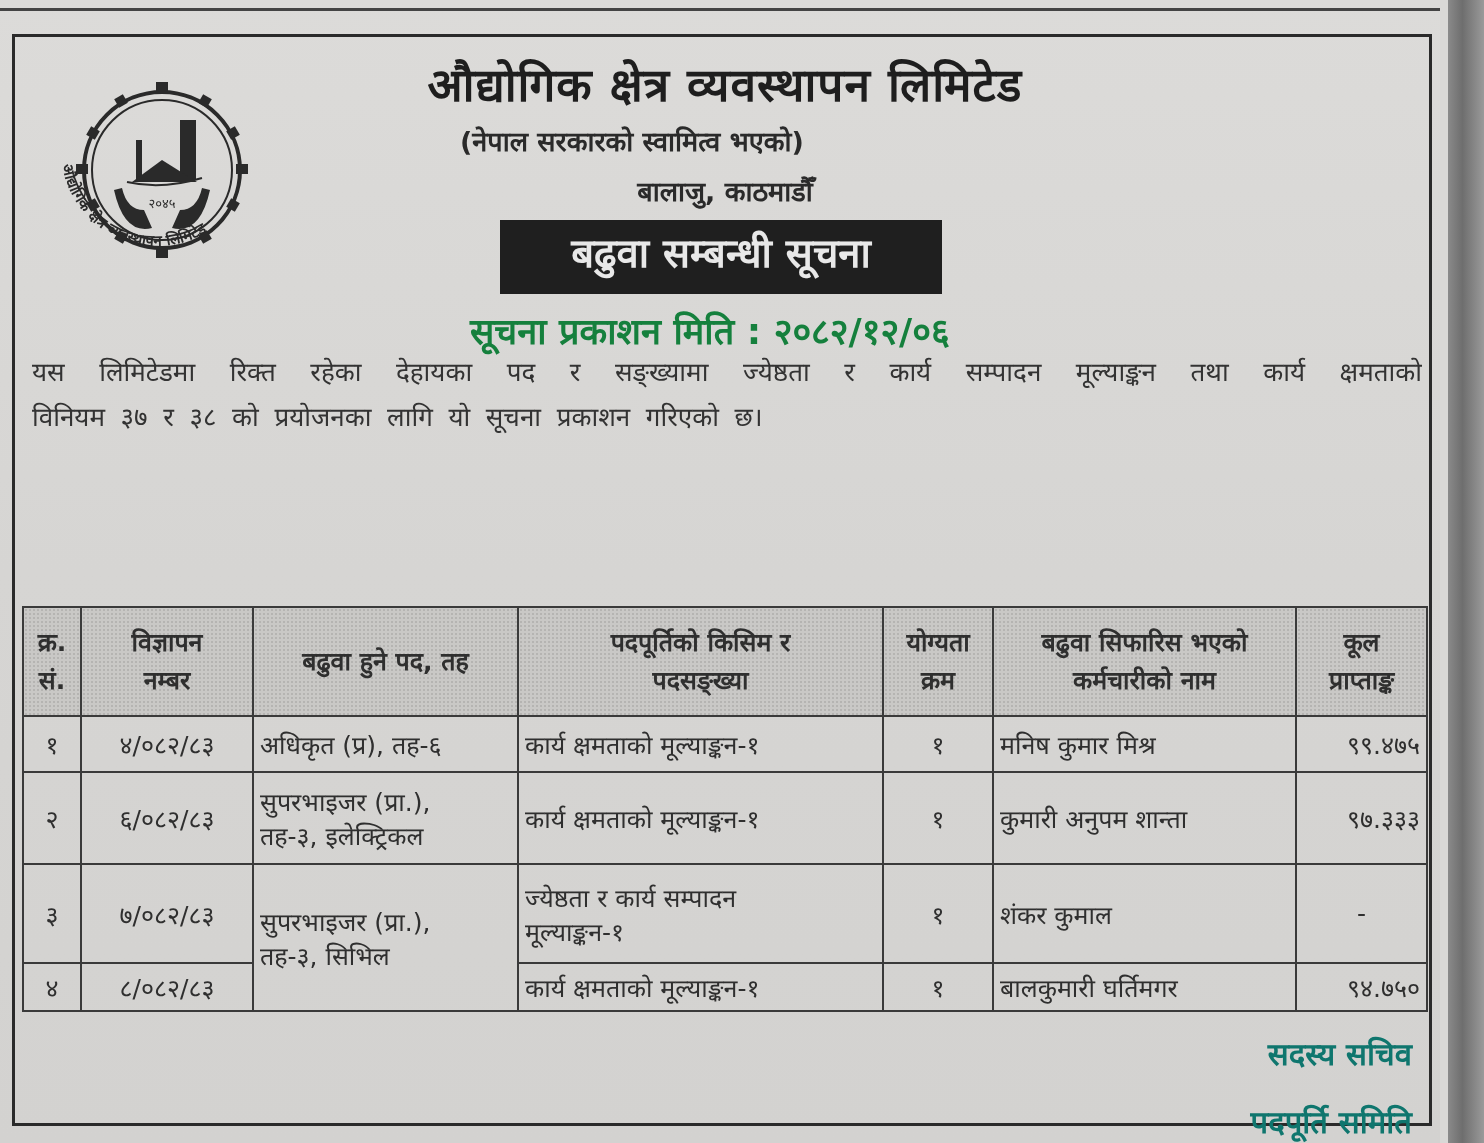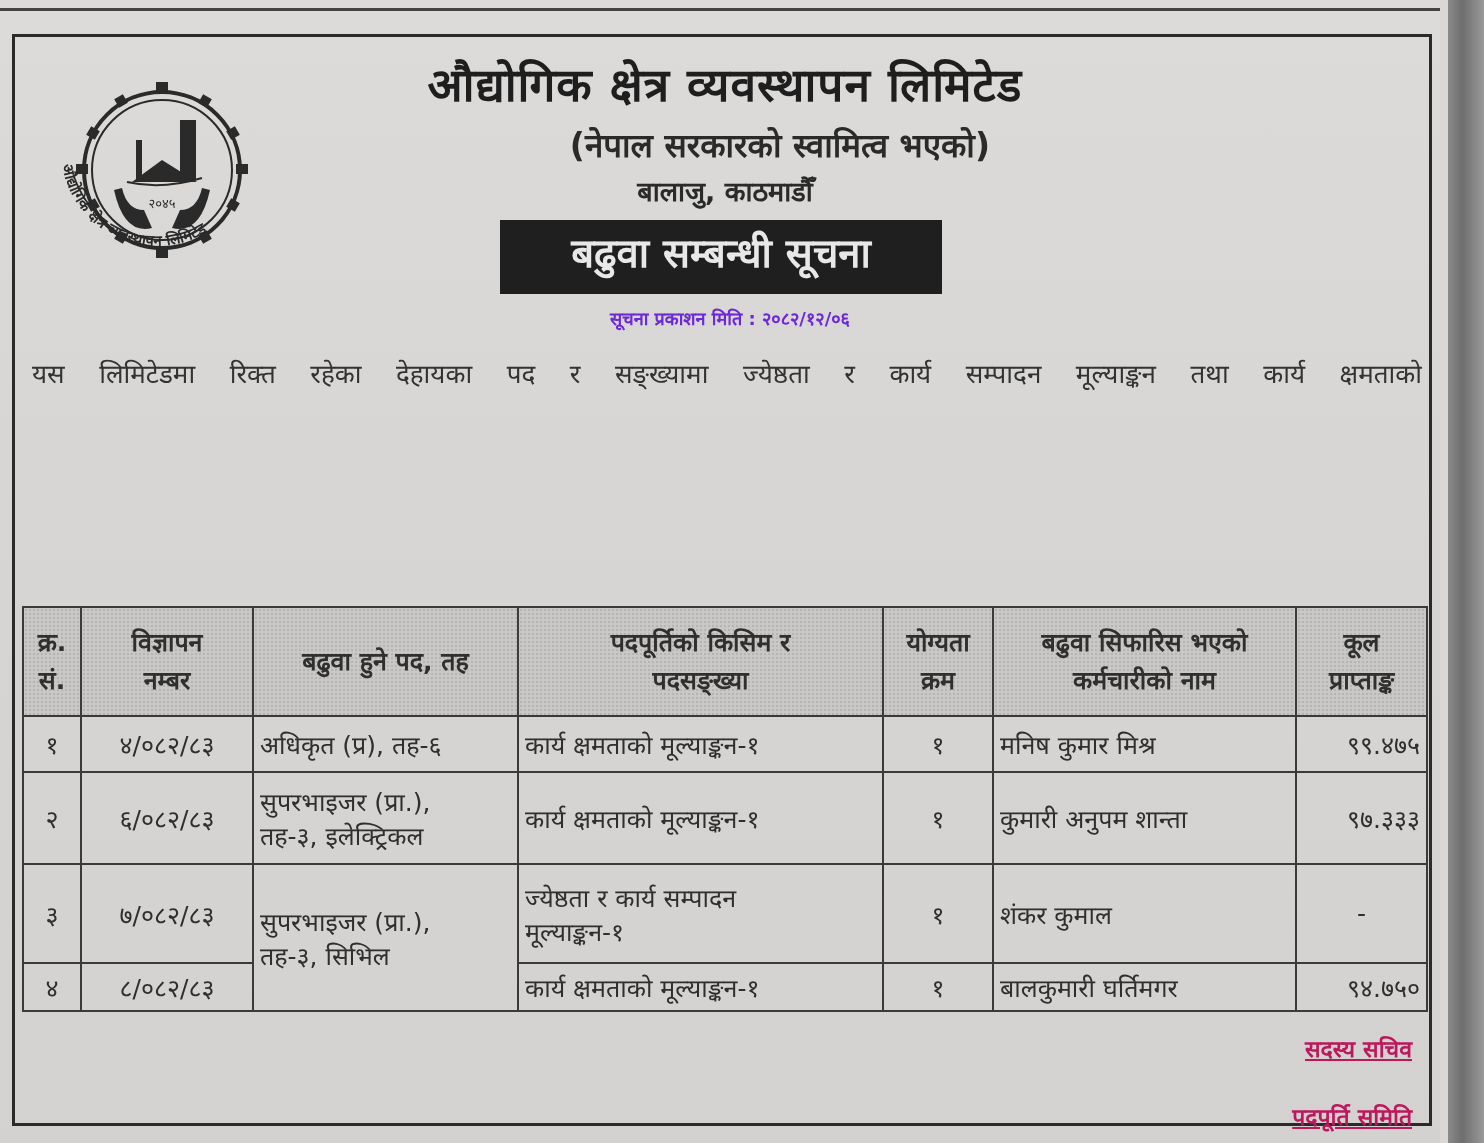--- a/index.html
+++ b/index.html
@@ -27,40 +27,40 @@
   }
   .logo {
     position:absolute; left:32px; top:60px; width:240px; height:240px;
   }
   .org-title {
     position:absolute; left:340px; top:52px; width:770px; text-align:center;
     font-weight:bold; font-size:46px; letter-spacing:1px; color:#1e1e1e;
     font-family:"DejaVu Sans", sans-serif;
   }
   .org-sub {
-    position:absolute; left:460px; top:122px; width:530px; text-align:right;
-    font-size:33px; font-weight:bold; color:#2a2a2a;
+    position:absolute; left:460px; top:122px; width:530px; text-align:left;
+    font-size:27px; font-weight:bold; color:#2a2a2a;
   }
   .org-loc {
     position:absolute; left:560px; top:172px; width:330px; text-align:center;
     font-size:27px; font-weight:bold; color:#2a2a2a;
   }
   .notice-title {
     position:absolute; left:500px; top:220px; width:442px; height:74px;
     background:#1f1f1f; color:#e8e8e8; text-align:center;
     font-size:40px; font-weight:bold; line-height:66px;
   }
   .pub-date {
-    position:absolute; left:470px; top:306px; width:520px; text-align:center;
-    font-size:18px; font-weight:bold; color:#6d28d9;
+    position:absolute; left:470px; top:306px; width:520px; text-align:left;
+    font-size:36px; font-weight:bold; color:#15803d;
   }
   .body-text {
     position:absolute; left:32px; top:352px; width:1390px;
     font-size:26px; line-height:45px; color:#333; text-align:justify;
-    font-family:Liberation Serif, serif;
+    font-family:Liberation Mono, monospace;
   }
   .body-text .line { display:block; white-space:nowrap; overflow:hidden; text-align:justify; text-align-last:justify; }
   .body-text .line.last { text-align-last:left; }
 
   table.grid {
     position:absolute; left:22px; top:606px; width:1404px;
     border-collapse:collapse; table-layout:fixed;
     font-size:25px; color:#2f2f2f;
   }
   table.grid td, table.grid th {
@@ -70,21 +70,21 @@
     background:#c9c8c6; font-weight:bold; font-size:25px; text-align:center; line-height:38px; height:103px;
     background-image:radial-gradient(#b5b4b2 1px, transparent 1px); background-size:4px 4px;
   }
   table.grid td.c { text-align:center; }
   table.grid td.r { text-align:right; }
   .h1 { height:56px; }
   .h2 { height:92px; }
   .h3 { height:99px; }
   .h4 { height:48px; }
   .sig {
-    position:absolute; right:72px; text-align:right; font-weight:bold; font-size:23px; color:#be185d;text-decoration:underline;
+    position:absolute; right:72px; text-align:right; font-weight:bold; font-size:31px; color:#0f766e;
   }
 </style>
 </head>
 <body>
 
 <div class="paper"></div>
 <div class="right-shadow"></div>
 <div class="outer-rule"></div>
 
 <div class="frame"></div>
@@ -130,20 +130,21 @@
 <div class="org-sub">(नेपाल सरकारको स्वामित्व भएको)</div>
 <div class="org-loc">बालाजु, काठमाडौँ</div>
 <div class="notice-title">बढुवा सम्बन्धी सूचना</div>
 <div class="pub-date">
   <span>सूचना प्रकाशन मिति :</span>
   <span>२०८२/१२/०६</span>
 </div>
 
 <div class="body-text">
   <span class="line">यस लिमिटेडमा रिक्त रहेका देहायका पद र सङ्ख्यामा ज्येष्ठता र कार्य सम्पादन मूल्याङ्कन तथा कार्य क्षमताको</span>
+  <span class="line last">विनियम ३७ र ३८ को प्रयोजनका लागि यो सूचना प्रकाशन गरिएको छ।</span>
 </div>
 
 <table class="grid">
   <colgroup>
     <col style="width:58px">
       <col style="width:172px">
       <col style="width:265px">
     <col style="width:365px">
       <col style="width:110px">
       <col style="width:303px">

